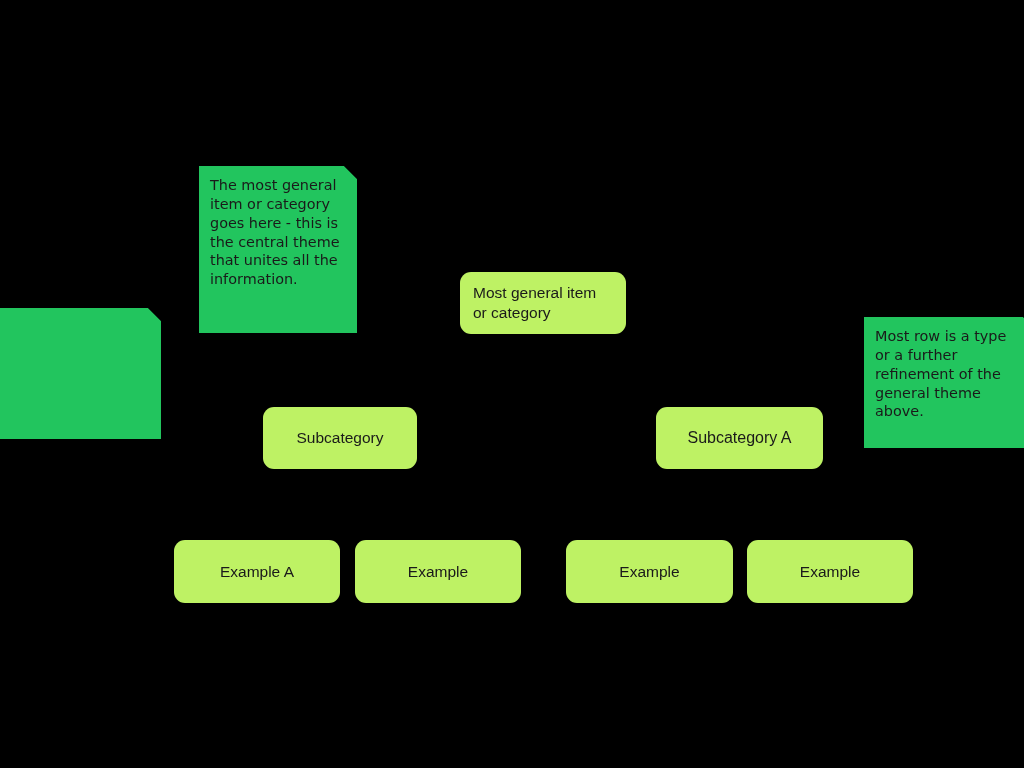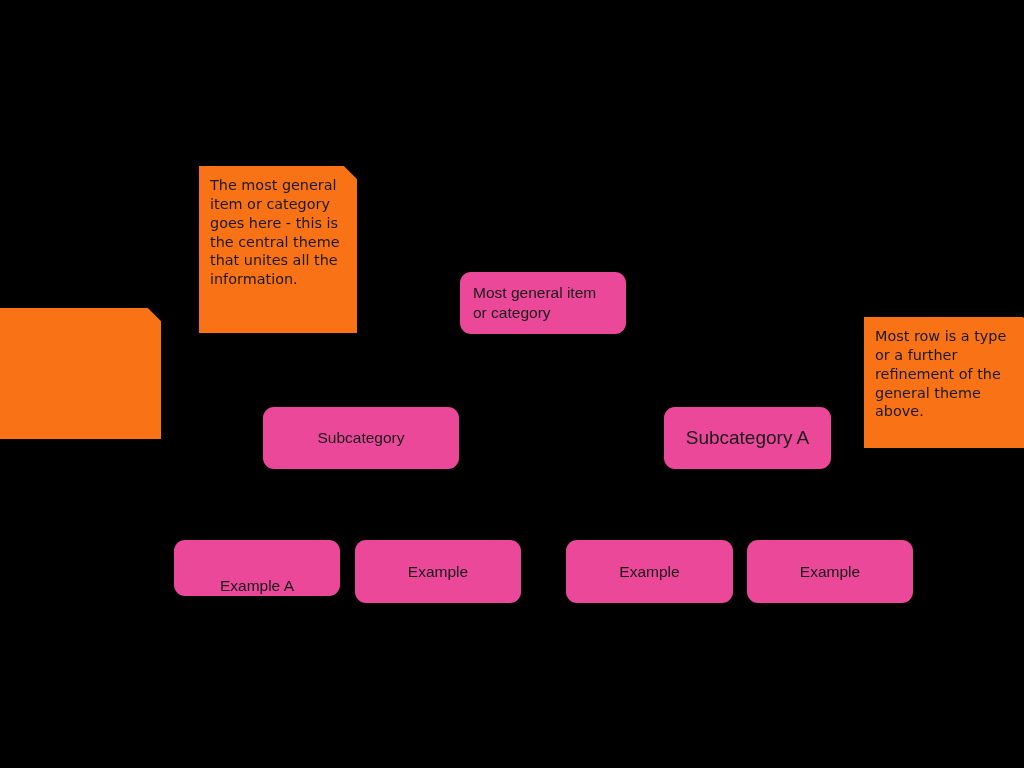--- a/index.html
+++ b/index.html
@@ -17,21 +17,21 @@
   #canvas {
     position: relative;
     width: 1024px;
     height: 768px;
     background: #000000;
   }
 
   
   .node {
     position: absolute;
-    background: #ec4899;
+    background: #bef264;
     border-radius: 11px;
     box-sizing: border-box;
     display: flex;
     align-items: center;
     color: #1a1a1a;
     font-family: "Liberation Sans", sans-serif;
     line-height: 1.28;
   }
   .node.centered {
     justify-content: center;
@@ -49,40 +49,38 @@
     left: 460px;
     top: 272px;
     width: 166px;
     height: 62px;
     font-size: 15.5px;
   }
   
   #node-subcategory {
     left: 263px;
     top: 407px;
-    width: 196px;
+    width: 154px;
     height: 62px;
     font-size: 15.5px;
   }
   #node-subcategory-a {
     left: 656px;
     top: 407px;
     width: 167px;
     height: 62px;
-    font-size: 19px;
-    margin-left: 8px;
+    font-size: 16px;
   }
   
   #node-example-1 {
     left: 174px;
     top: 540px;
     width: 166px;
-    height: 56px;
+    height: 63px;
     font-size: 15.5px;
-    align-items: flex-end;
   }
   #node-example-2 {
     left: 355px;
     top: 540px;
     width: 166px;
     height: 63px;
     font-size: 15.5px;
   }
   #node-example-3 {
     left: 566px;
@@ -95,21 +93,21 @@
     left: 747px;
     top: 540px;
     width: 166px;
     height: 63px;
     font-size: 15.5px;
   }
 
   
   .sticky {
     position: absolute;
-    background: #f97316;
+    background: #22c55e;
     color: #1a1a1a;
     box-sizing: border-box;
     font-family: "DejaVu Sans", sans-serif;
     font-size: 14.4px;
     line-height: 1.31;
     padding: 10px 11px 8px 11px;
     
     clip-path: polygon(0 0, calc(100% - 13px) 0, 100% 13px, 100% 100%, 0 100%);
   }
   .sticky .fold {

